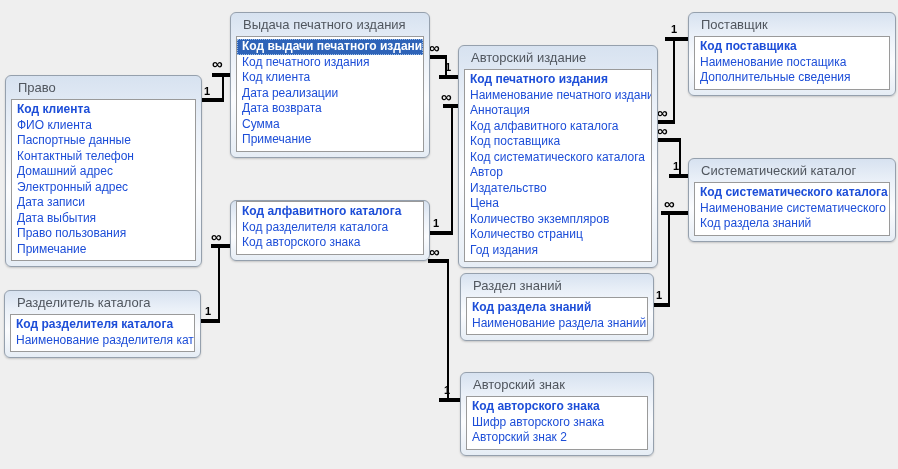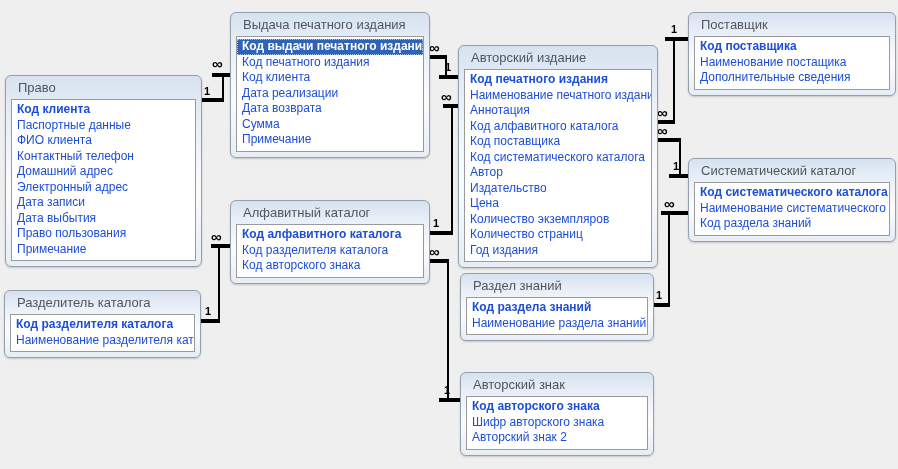--- a/index.html
+++ b/index.html
@@ -98,22 +98,22 @@
     <div class="seg v" style="left:668px;top:211px;height:96px"></div>
     <div class="seg cap" style="left:661px;top:211px;width:27px"></div>
     <div class="card one" style="left:656px;top:289px">1</div>
     <div class="card many" style="left:664px;top:197px">∞</div>
   </div>
 
   <div class="tbl" style="left:5px;top:75px;width:195px">
     <div class="tbl-title">Право</div>
     <div class="tbl-fields">
       <div class="row pk">Код клиента</div>
+      <div class="row">ФИО клиента</div>
       <div class="row">Паспортные данные</div>
-      <div class="row">ФИО клиента</div>
       <div class="row">Контактный телефон</div>
       <div class="row">Домашний адрес</div>
       <div class="row">Электронный адрес</div>
       <div class="row">Дата записи</div>
       <div class="row">Дата выбытия</div>
       <div class="row">Право пользования</div>
       <div class="row">Примечание</div>
     </div>
   </div>
 
@@ -124,21 +124,20 @@
       <div class="row">Код печатного издания</div>
       <div class="row">Код клиента</div>
       <div class="row">Дата реализации</div>
       <div class="row">Дата возврата</div>
       <div class="row">Сумма</div>
       <div class="row">Примечание</div>
     </div>
   </div>
 
   <div class="tbl" style="left:230px;top:200px;width:198px">
-    <div class="tbl-title">Алфавитный каталог</div>
     <div class="tbl-fields">
       <div class="row pk">Код алфавитного каталога</div>
       <div class="row">Код разделителя каталога</div>
       <div class="row">Код авторского знака</div>
     </div>
   </div>
 
   <div class="tbl" style="left:4px;top:290px;width:195px">
     <div class="tbl-title">Разделитель каталога</div>
     <div class="tbl-fields">

